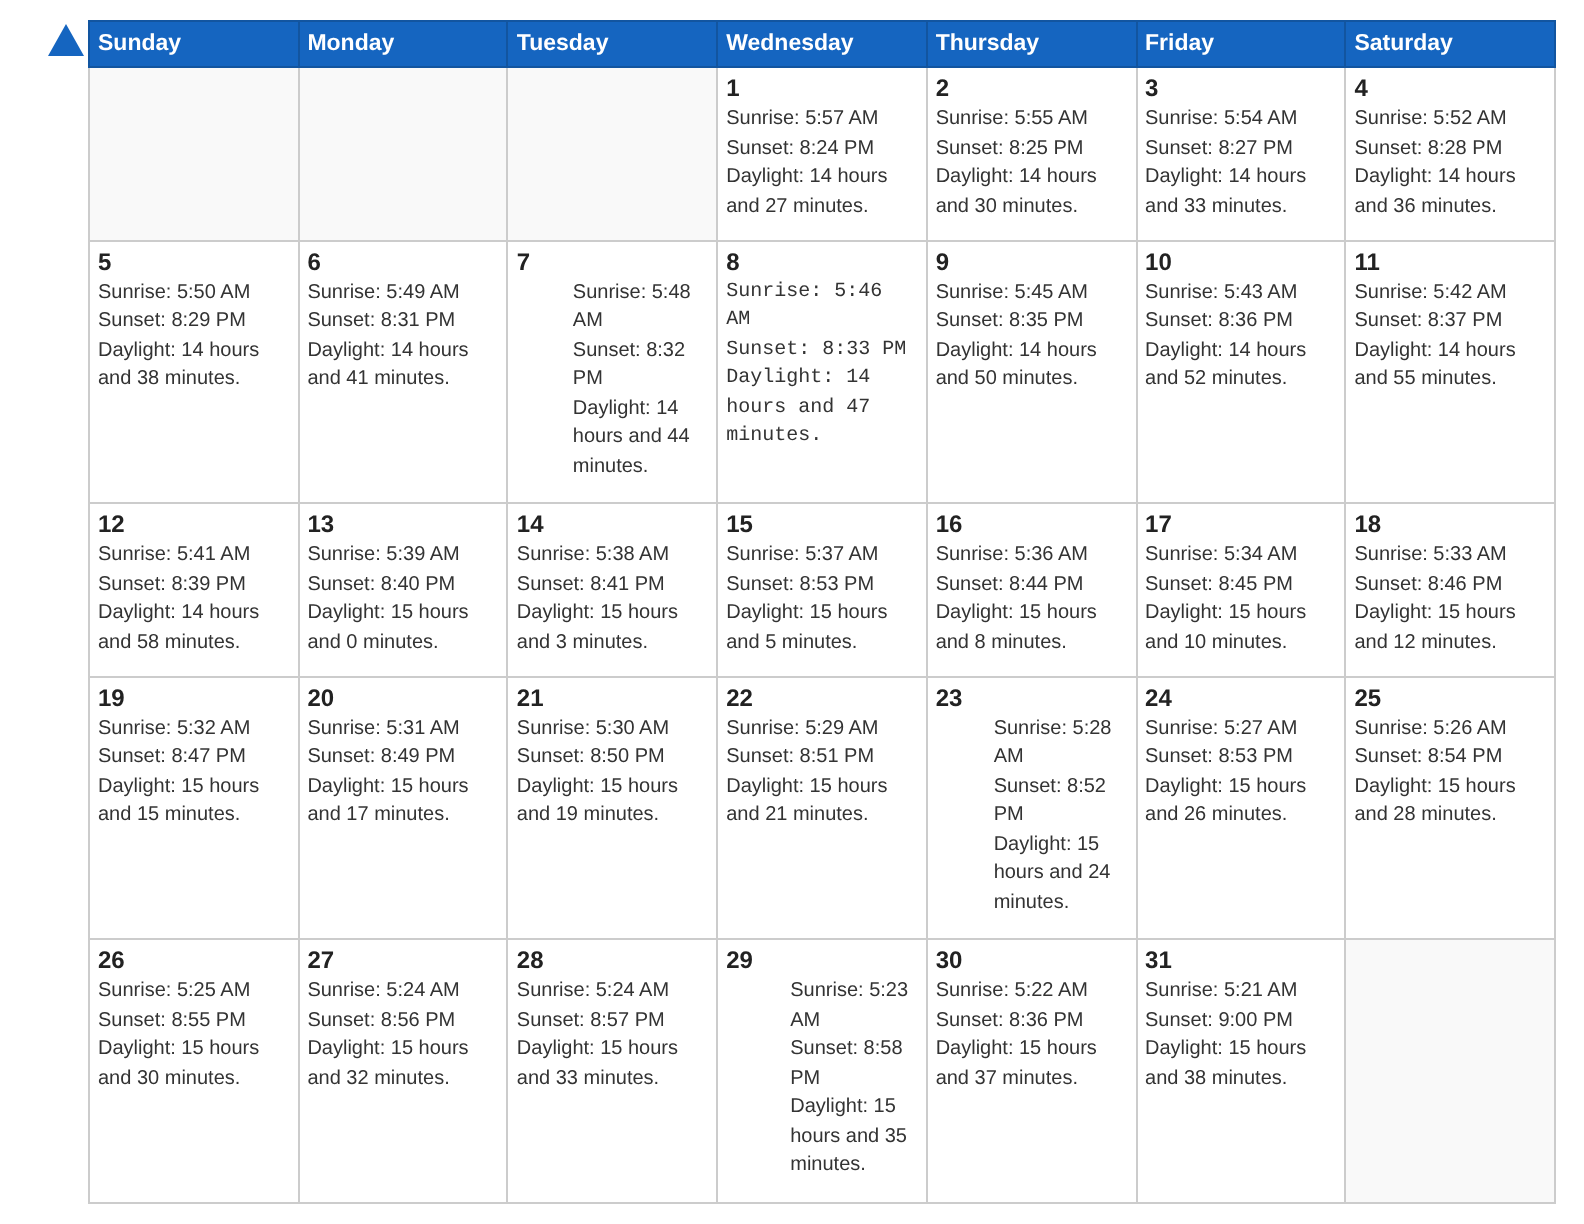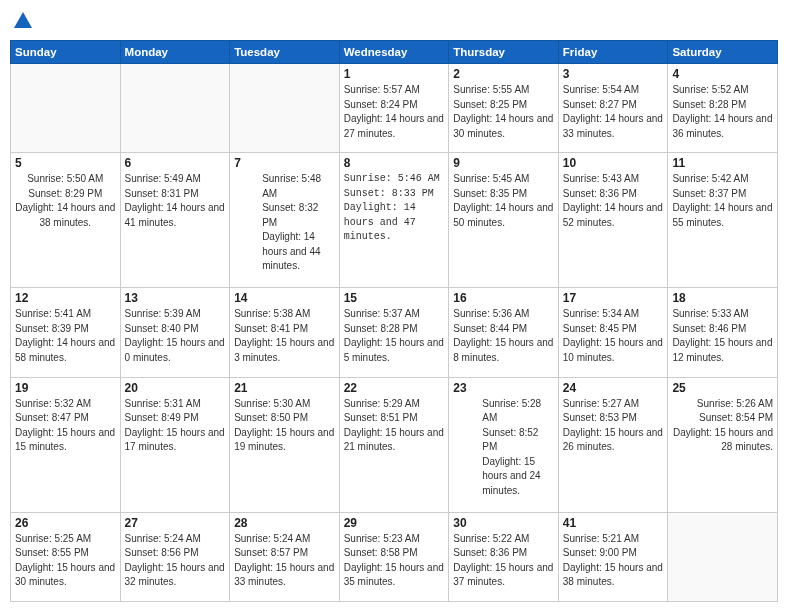--- a/index.html
+++ b/index.html
@@ -6,23 +6,23 @@
     body {
       font-family: Arial, sans-serif;
       background: #fff;
       width: 792px;
       height: 612px;
       overflow: hidden;
     }
     .page {
       width: 792px;
       height: 612px;
-      padding: 10px 14px 10px 10px;
+      padding: 10px 14px 10px 20px;
       display: flex;
-      flex-direction: column;
+      flex-direction: row;
     }
     .header {
       display: flex;
       justify-content: space-between;
       align-items: flex-start;
       margin-bottom: 8px;
     }
     .logo-area {
       display: flex;
       flex-direction: column;
@@ -153,21 +153,21 @@
           <td>
             <span class="day-number">4</span>
             <div class="day-info" style="white-space: pre-line;">Sunrise: 5:52 AM
 Sunset: 8:28 PM
 Daylight: 14 hours and 36 minutes.</div>
           </td>
         </tr>
         <tr>
           <td>
             <span class="day-number">5</span>
-            <div class="day-info" style="white-space: pre-line; text-align: center;">Sunrise: 5:50 AM
+            <div class="day-info" style="white-space: pre-line;">Sunrise: 5:50 AM
 Sunset: 8:29 PM
 Daylight: 14 hours and 38 minutes.</div>
           </td>
           <td>
             <span class="day-number">6</span>
             <div class="day-info" style="white-space: pre-line;">Sunrise: 5:49 AM
 Sunset: 8:31 PM
 Daylight: 14 hours and 41 minutes.</div>
           </td>
           <td>
@@ -216,21 +216,21 @@
           </td>
           <td>
             <span class="day-number">14</span>
             <div class="day-info" style="white-space: pre-line;">Sunrise: 5:38 AM
 Sunset: 8:41 PM
 Daylight: 15 hours and 3 minutes.</div>
           </td>
           <td>
             <span class="day-number">15</span>
             <div class="day-info" style="white-space: pre-line;">Sunrise: 5:37 AM
-Sunset: 8:28 PM
+Sunset: 8:53 PM
 Daylight: 15 hours and 5 minutes.</div>
           </td>
           <td>
             <span class="day-number">16</span>
             <div class="day-info" style="white-space: pre-line;">Sunrise: 5:36 AM
 Sunset: 8:44 PM
 Daylight: 15 hours and 8 minutes.</div>
           </td>
           <td>
             <span class="day-number">17</span>
@@ -277,21 +277,21 @@
 Daylight: 15 hours and 24 minutes.</div>
           </td>
           <td>
             <span class="day-number">24</span>
             <div class="day-info" style="white-space: pre-line;">Sunrise: 5:27 AM
 Sunset: 8:53 PM
 Daylight: 15 hours and 26 minutes.</div>
           </td>
           <td>
             <span class="day-number">25</span>
-            <div class="day-info" style="white-space: pre-line; text-align: right;">Sunrise: 5:26 AM
+            <div class="day-info" style="white-space: pre-line;">Sunrise: 5:26 AM
 Sunset: 8:54 PM
 Daylight: 15 hours and 28 minutes.</div>
           </td>
         </tr>
         <tr>
           <td>
             <span class="day-number">26</span>
             <div class="day-info" style="white-space: pre-line;">Sunrise: 5:25 AM
 Sunset: 8:55 PM
 Daylight: 15 hours and 30 minutes.</div>
@@ -303,32 +303,32 @@
 Daylight: 15 hours and 32 minutes.</div>
           </td>
           <td>
             <span class="day-number">28</span>
             <div class="day-info" style="white-space: pre-line;">Sunrise: 5:24 AM
 Sunset: 8:57 PM
 Daylight: 15 hours and 33 minutes.</div>
           </td>
           <td>
             <span class="day-number">29</span>
-            <div class="day-info" style="white-space: pre-line;">Sunrise: 5:23 AM
+            <div class="day-info" style="white-space: pre-line; margin-left: 32px;">Sunrise: 5:23 AM
 Sunset: 8:58 PM
 Daylight: 15 hours and 35 minutes.</div>
           </td>
           <td>
             <span class="day-number">30</span>
             <div class="day-info" style="white-space: pre-line;">Sunrise: 5:22 AM
 Sunset: 8:36 PM
 Daylight: 15 hours and 37 minutes.</div>
           </td>
           <td>
-            <span class="day-number">41</span>
+            <span class="day-number">31</span>
             <div class="day-info" style="white-space: pre-line;">Sunrise: 5:21 AM
 Sunset: 9:00 PM
 Daylight: 15 hours and 38 minutes.</div>
           </td>
           <td class="empty"></td>
         </tr>
       </tbody>
   </table>
 </div>
 

